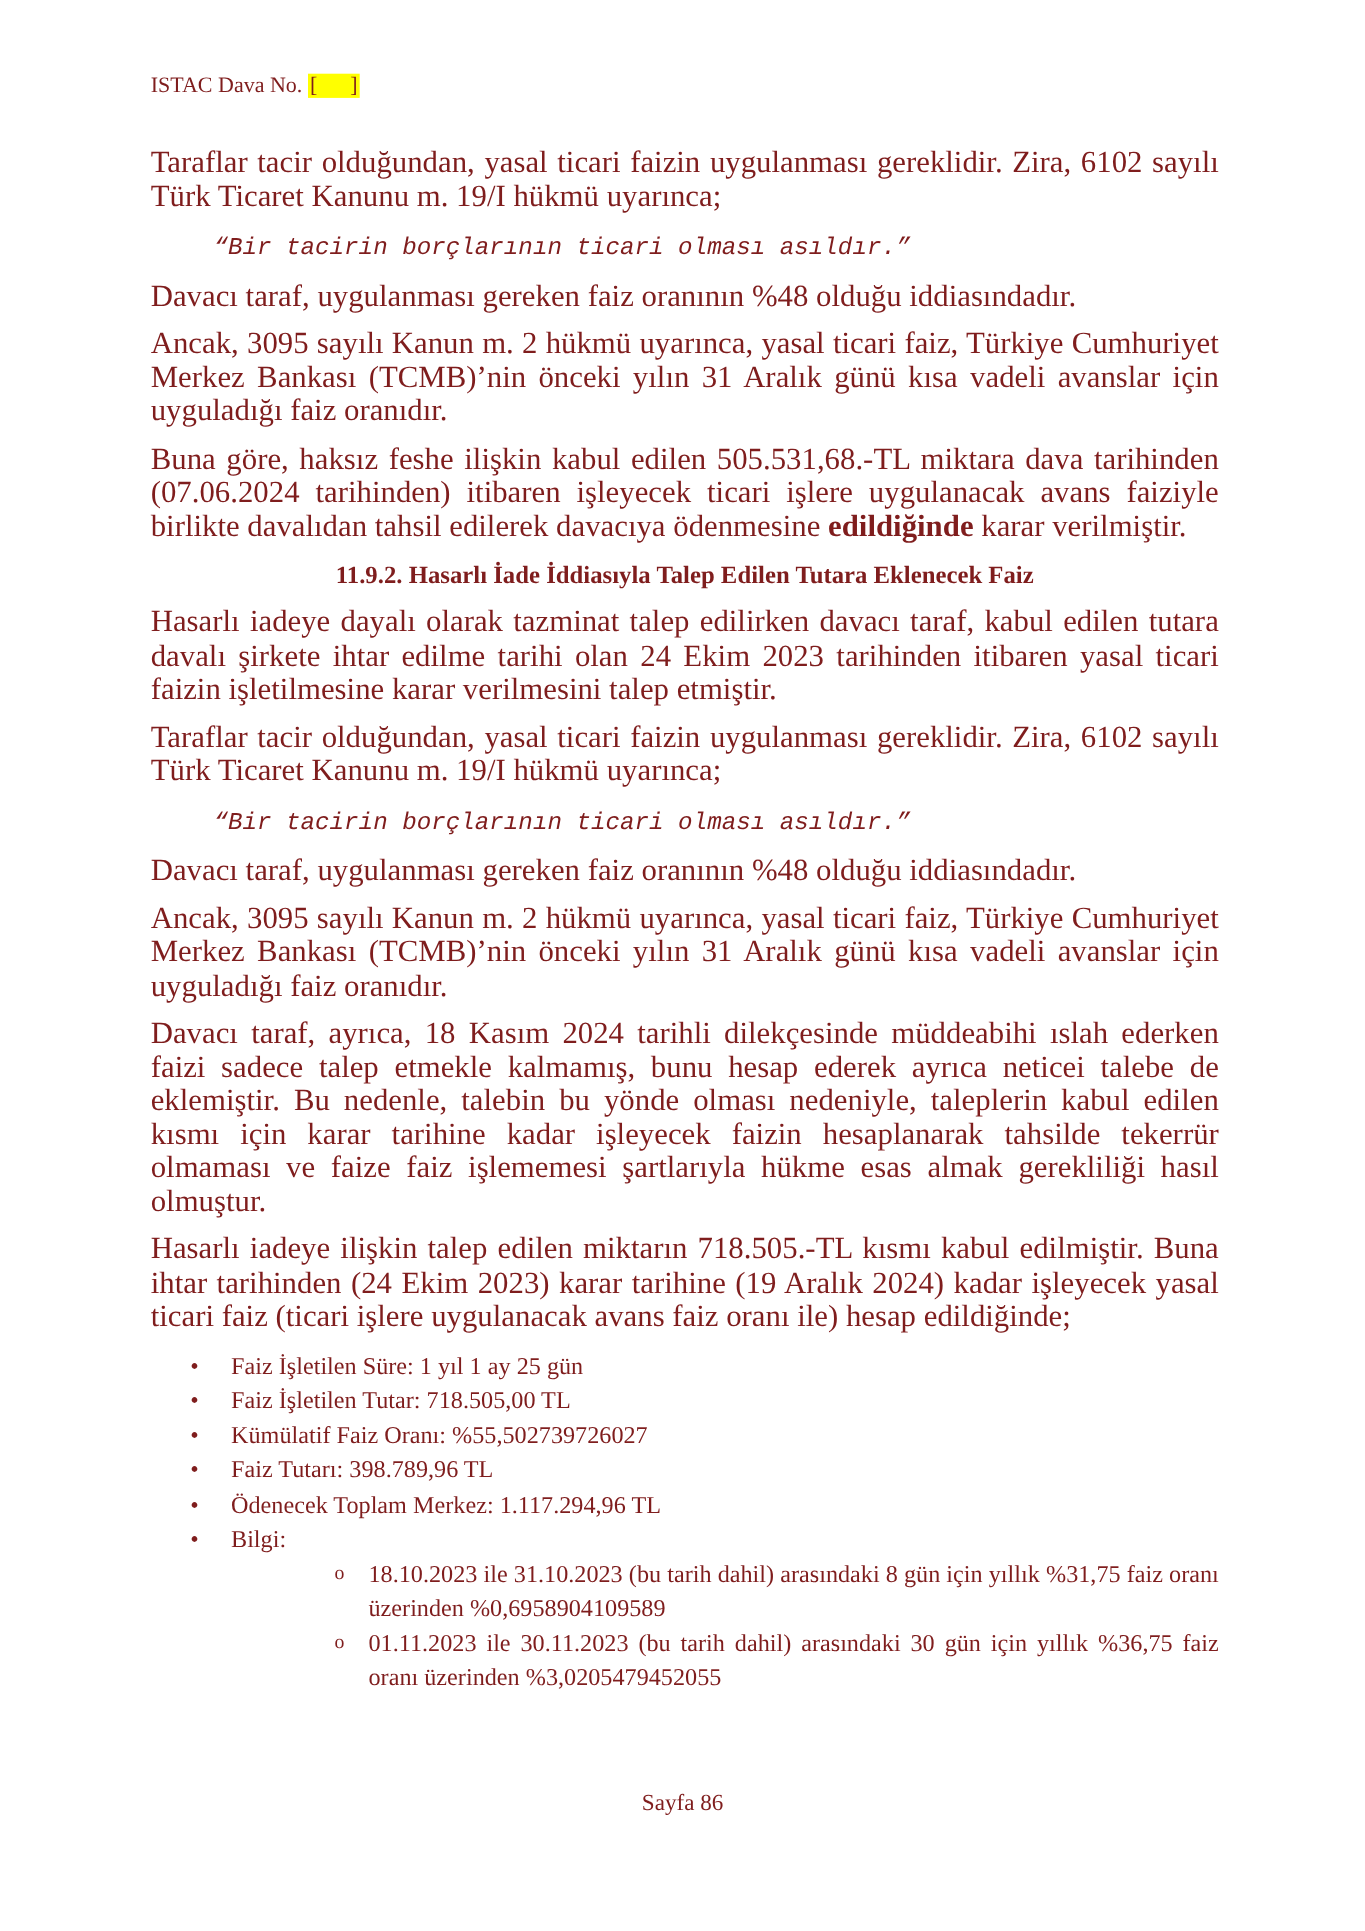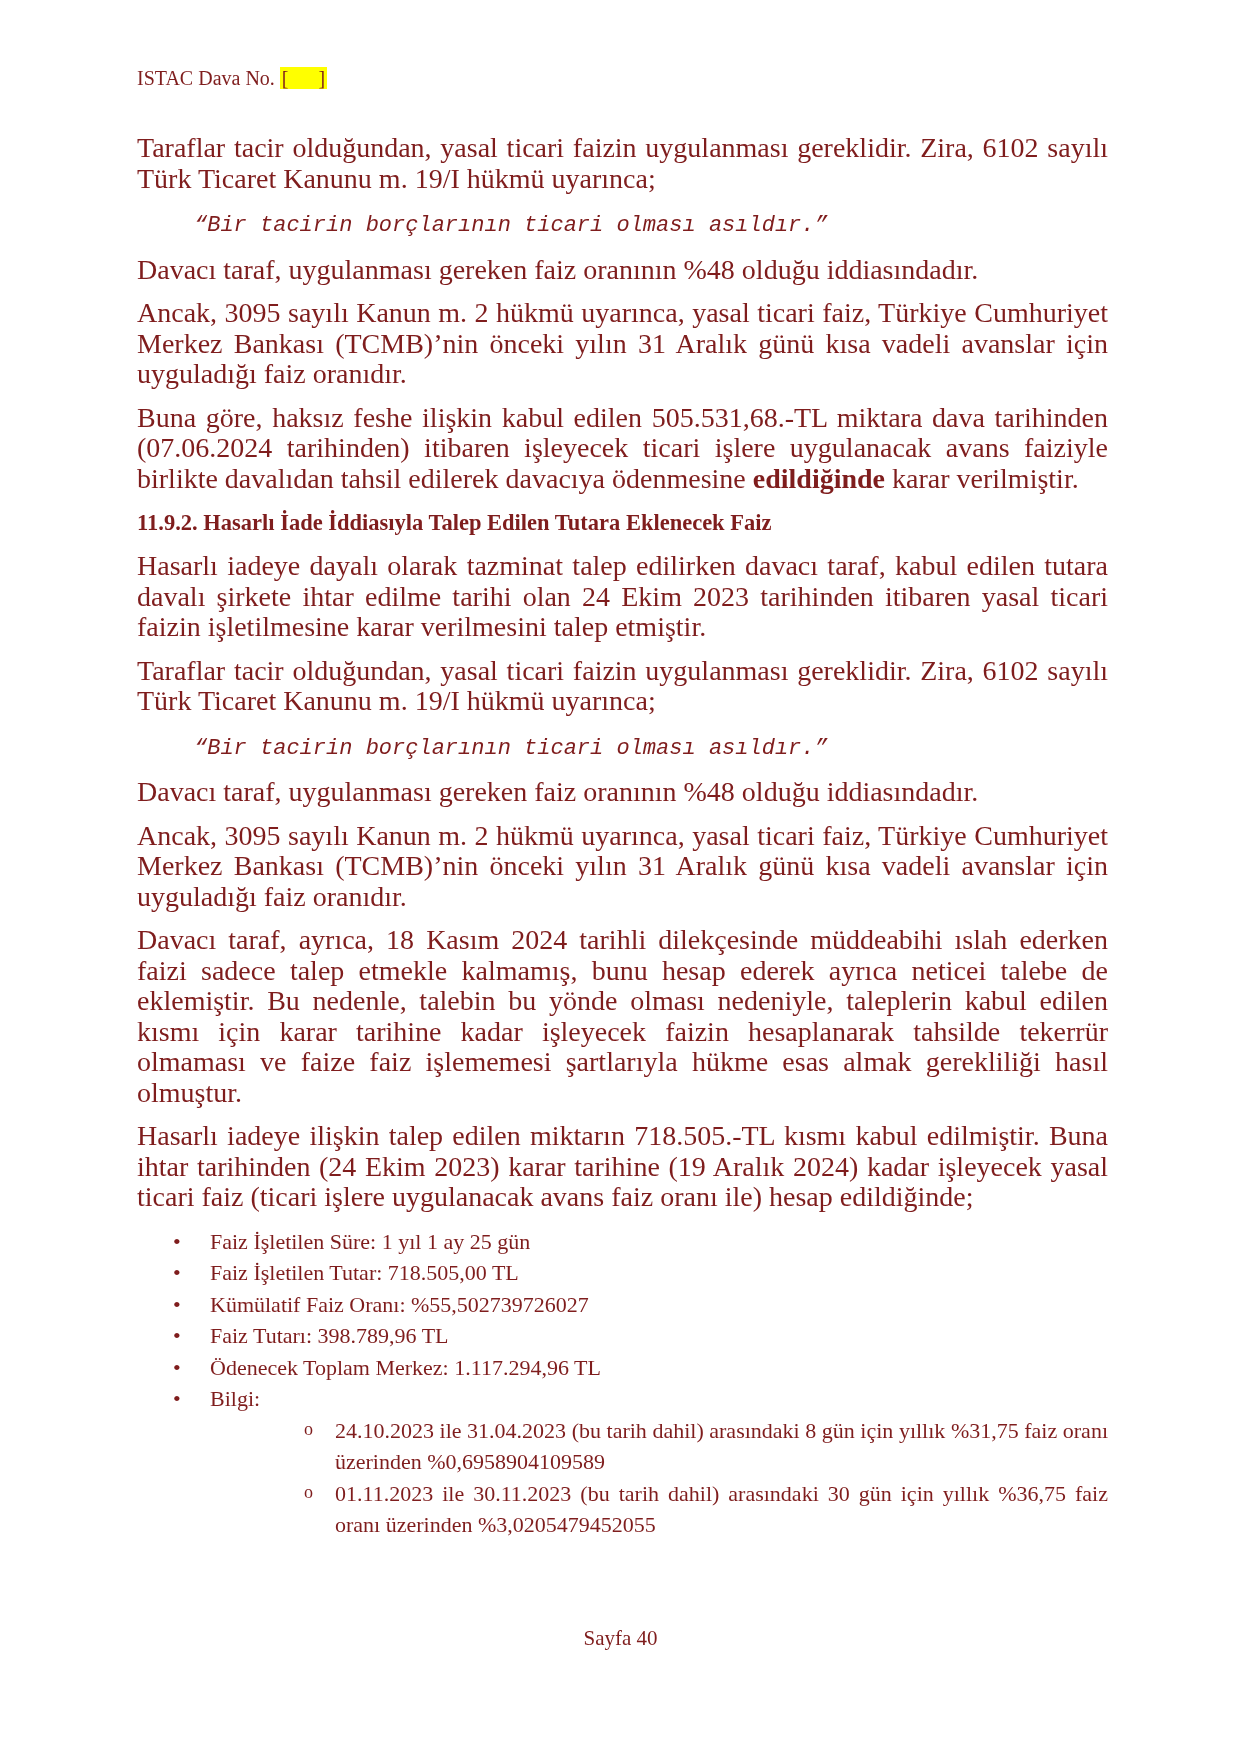--- a/index.html
+++ b/index.html
@@ -47,21 +47,21 @@
     text-align: left;
     padding-left: 57px;
     margin: 17px 0 13px 0;
     font-family: Liberation Mono, monospace;
   }
   .section-heading {
     font-size: 22.5px;
     line-height: 31px;
     font-weight: bold;
     margin: 2px 0 13px 0;
-    text-align: left;
+    text-align: center;
   }
   .bullets {
     list-style: none;
     margin: 0;
     padding: 0;
     font-size: 22px;
     line-height: 31.5px;
   }
   .bullets > li {
     position: relative;
@@ -138,23 +138,23 @@
     <p class="body-par">Hasarlı iadeye ilişkin talep edilen miktarın 718.505.-TL kısmı kabul edilmiştir. Buna ihtar tarihinden (24 Ekim 2023) karar tarihine (19 Aralık 2024) kadar işleyecek yasal ticari faiz (ticari işlere uygulanacak avans faiz oranı ile) hesap edildiğinde;</p>
 
     <ul class="bullets">
       <li><span class="marker">•</span><span>Faiz İşletilen Süre: 1 yıl 1 ay 25 gün</span></li>
       <li><span class="marker">•</span><span>Faiz İşletilen Tutar: 718.505,00 TL</span></li>
       <li><span class="marker">•</span><span>Kümülatif Faiz Oranı: %55,502739726027</span></li>
       <li><span class="marker">•</span><span>Faiz Tutarı: 398.789,96 TL</span></li>
       <li><span class="marker">•</span><span>Ödenecek Toplam Merkez: 1.117.294,96 TL</span></li>
       <li><span class="marker">•</span><span>Bilgi:</span>
         <ul class="subs">
-          <li><span class="marker">o</span><span>24.10.2023 ile 31.04.2023 (bu tarih dahil) arasındaki 8 gün için yıllık %31,75 faiz oranı üzerinden %0,6958904109589</span></li>
+          <li><span class="marker">o</span><span>18.10.2023 ile 31.10.2023 (bu tarih dahil) arasındaki 8 gün için yıllık %31,75 faiz oranı üzerinden %0,6958904109589</span></li>
           <li><span class="marker">o</span><span>01.11.2023 ile 30.11.2023 (bu tarih dahil) arasındaki 30 gün için yıllık %36,75 faiz oranı üzerinden %3,0205479452055</span></li>
         </ul>
       </li>
     </ul>
 
   </div>
 
-  <div class="doc-footer">Sayfa 40</div>
+  <div class="doc-footer">Sayfa 86</div>
 
 </div>
 
 </body></html>

